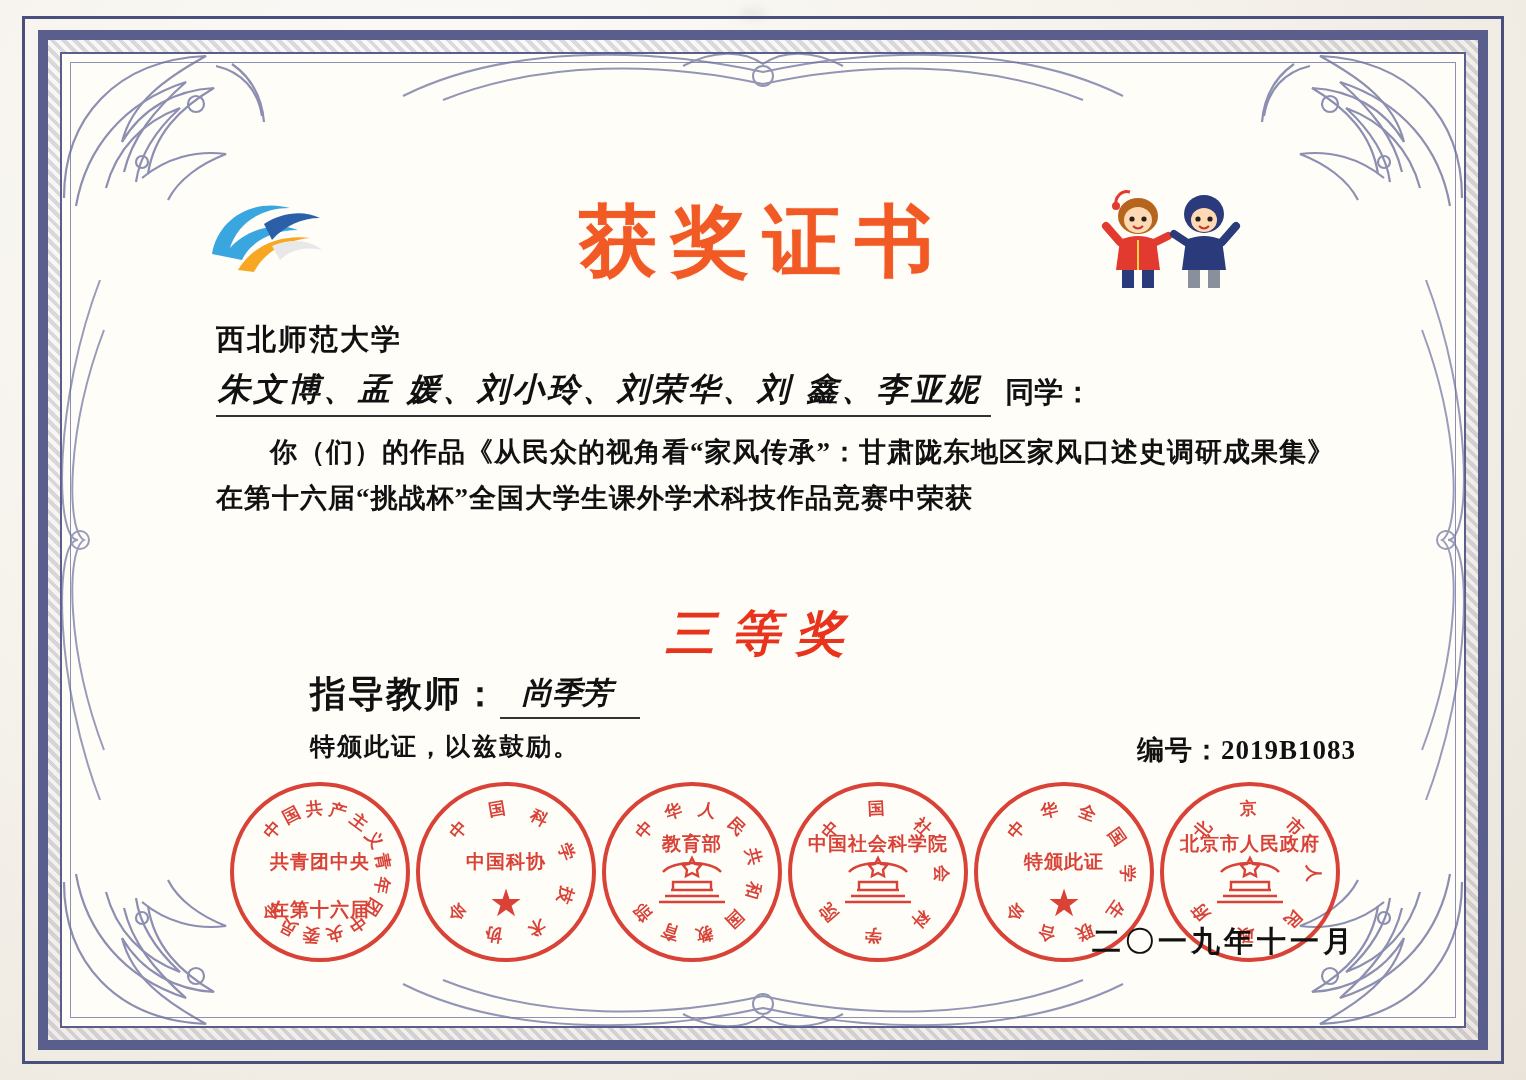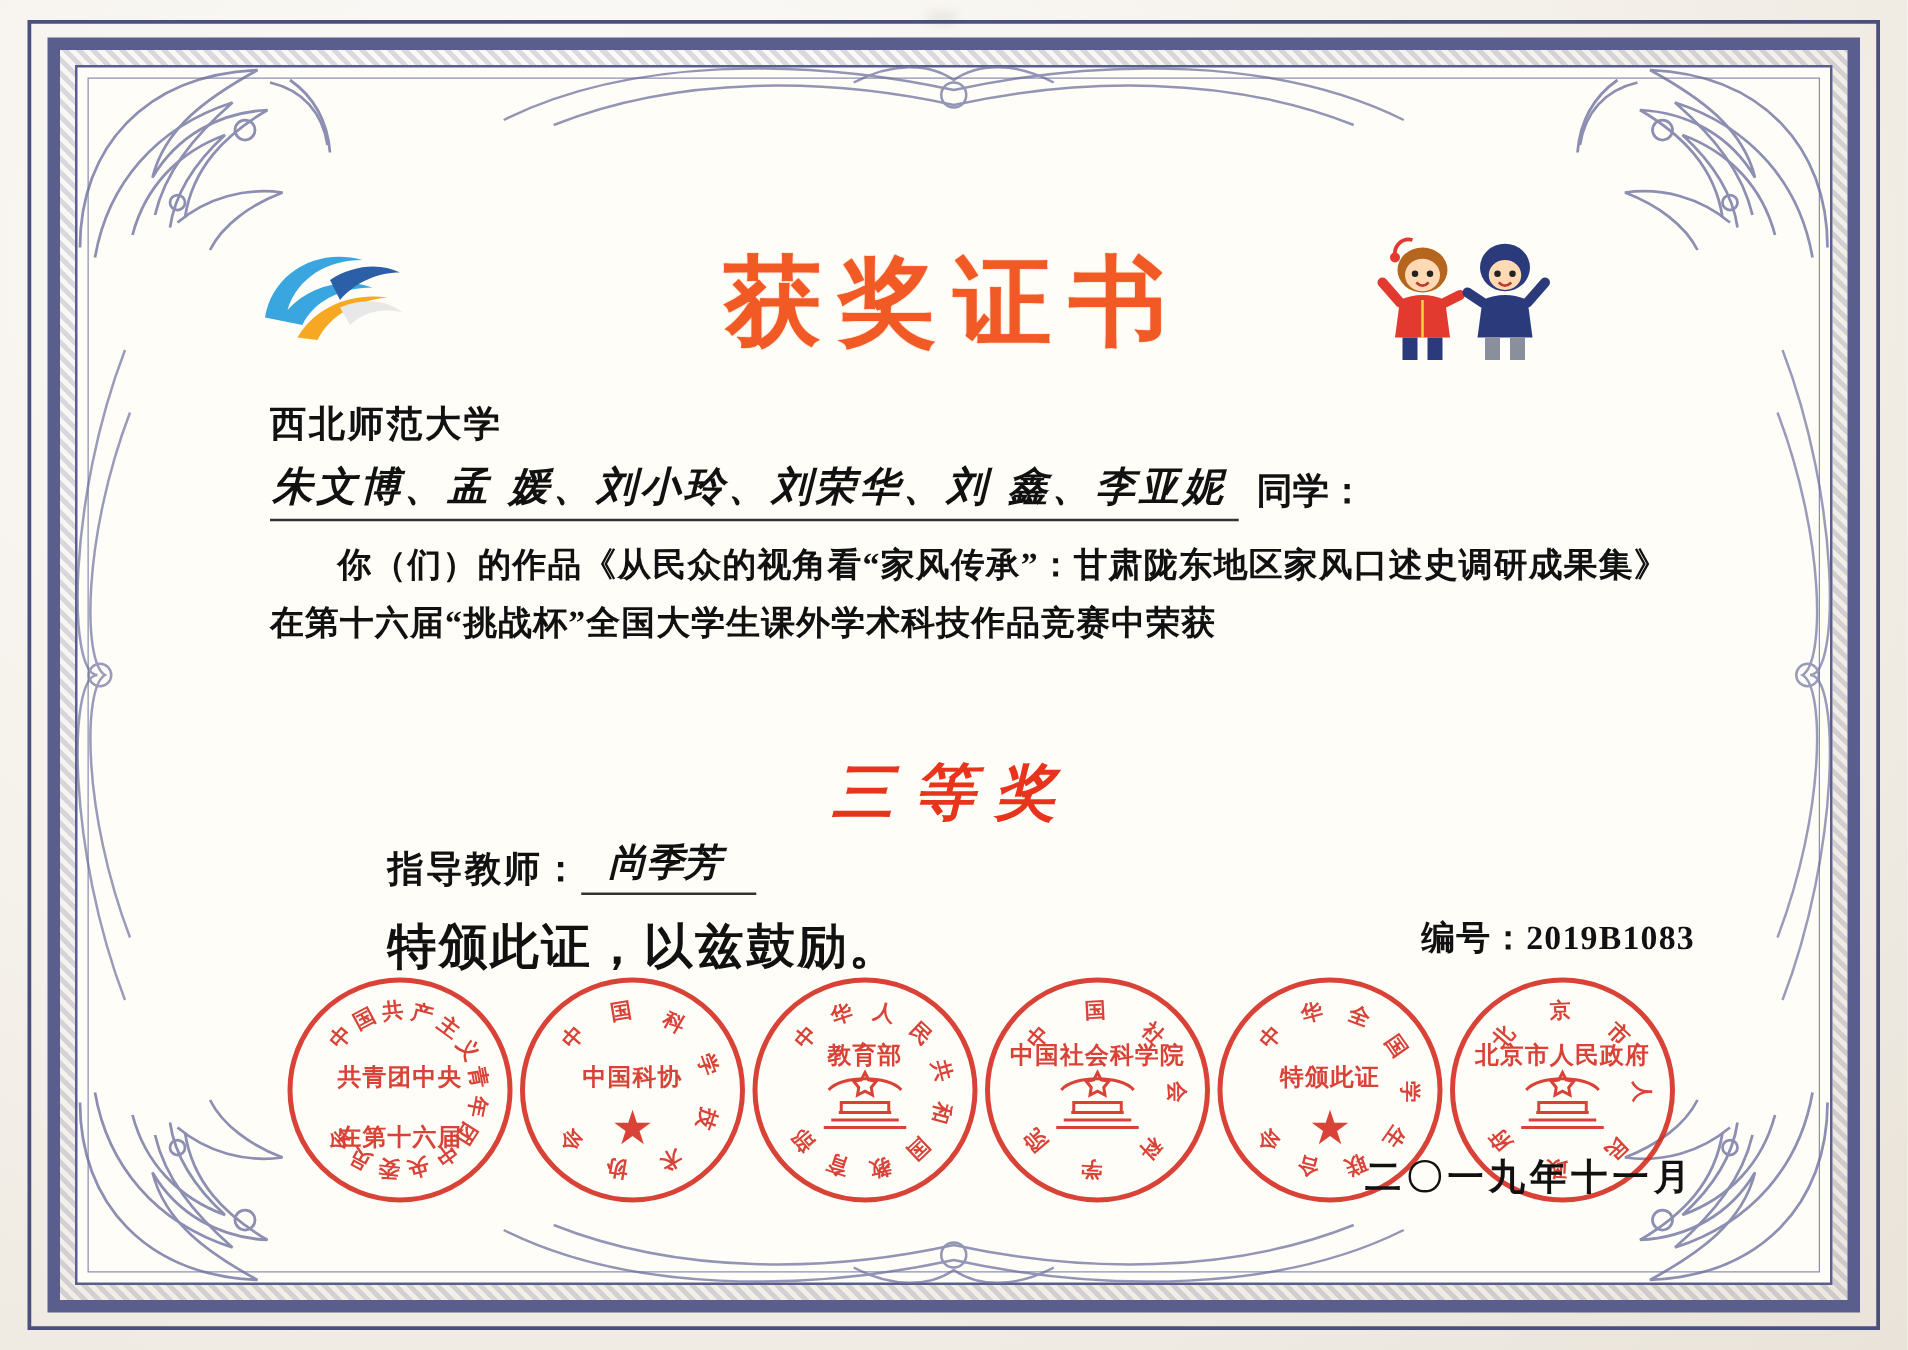--- a/index.html
+++ b/index.html
@@ -120,31 +120,31 @@
     letter-spacing:16px;
     color:#e8341c;
     white-space:nowrap;
     margin-top:36px;
   }
   .teacher-row{
     position:absolute;left:190px;top:560px;
     display:flex;align-items:flex-end;
   }
   .teacher-label{
-    font-size:29px;font-weight:bold;color:#111;letter-spacing:2px;
+    font-size:36px;font-weight:bold;color:#111;letter-spacing:2px;
   }
   .teacher-name{
     font-family:"DejaVu Serif", serif;
     font-style:italic;font-weight:bold;font-size:30px;color:#111;
     border-bottom:2px solid #333;
     padding:0 18px 3px 12px;min-width:110px;text-align:center;
   }
   .grant{
     position:absolute;left:190px;top:620px;
-    font-size:39px;font-weight:bold;color:#111;letter-spacing:2px;
+    font-size:25px;font-weight:bold;color:#111;letter-spacing:2px;
   }
   .serial{
     position:absolute;right:50px;top:622px;
     font-size:27px;font-weight:bold;color:#111;letter-spacing:1px;
   }
   .date{
     position:absolute;right:50px;bottom:18px;
     font-size:29px;font-weight:bold;color:#111;letter-spacing:4px;
   }
   

